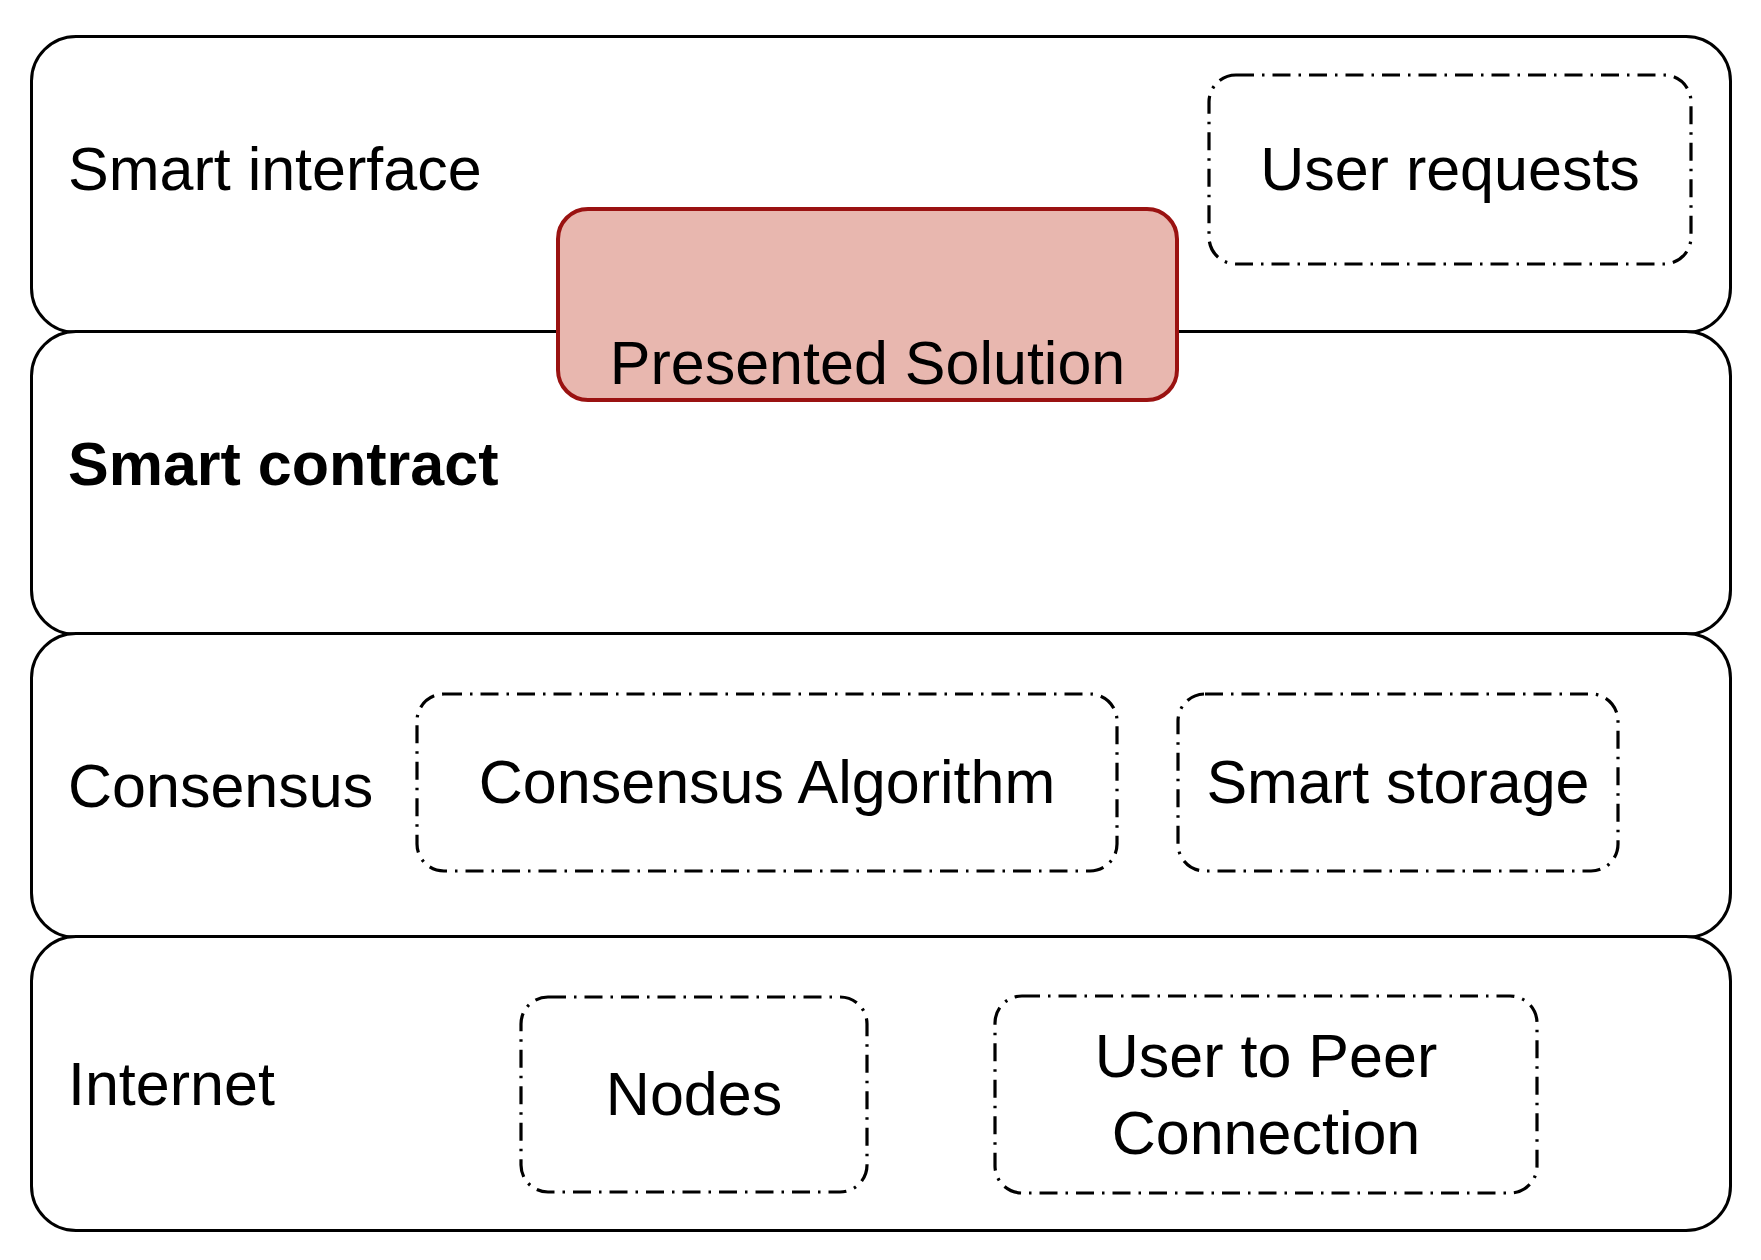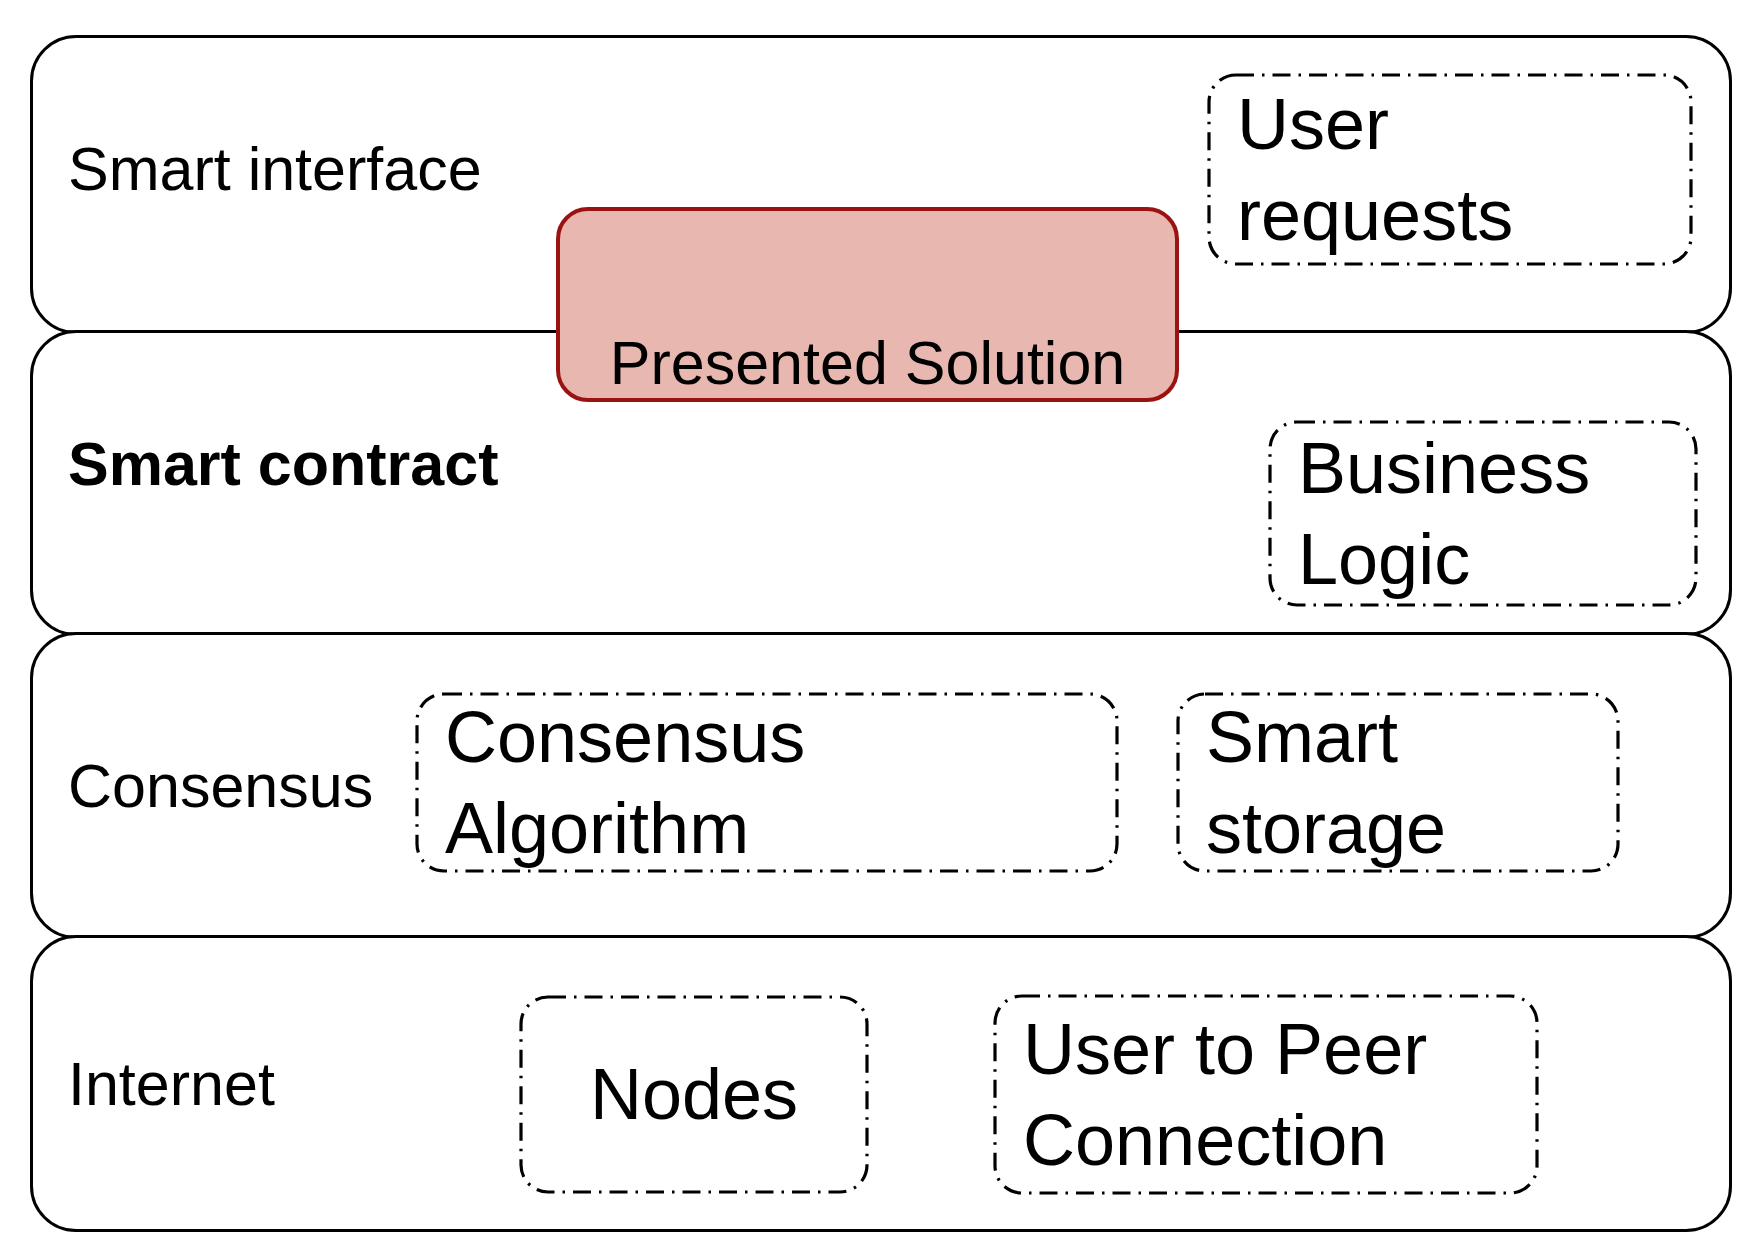--- a/index.html
+++ b/index.html
@@ -57,21 +57,22 @@
     rx: 27px;
     width: calc(100% - 4px);
     height: calc(100% - 4px);
   }
   .dbox .lbl {
     position: absolute;
     inset: 0;
     display: flex;
     align-items: center;
     justify-content: center;
-    font-size: 72px;
+    text-align: center;
+    font-size: 61px;
     line-height: 1.26;
     padding: 0 30px;
   }
   
   #solution-box {
     position: absolute;
     left: 556px;
     top: 207px;
     width: 623px;
     height: 195px;
@@ -120,26 +121,20 @@
   <div class="layer-label" id="label-internet">Internet</div>
 
   <div class="dbox" id="box-user-requests">
     <svg>
         <rect></rect>
       </svg>
     <div class="lbl">User requests</div>
   </div>
 
 
-  <div class="dbox" id="box-business-logic">
-    <svg>
-        <rect></rect>
-      </svg>
-    <div class="lbl">Business Logic</div>
-  </div>
 
   <div class="dbox" id="box-consensus-algorithm">
     <svg>
         <rect></rect>
       </svg>
     <div class="lbl">Consensus Algorithm</div>
   </div>
 
   <div class="dbox" id="box-data-storage">
     <svg>

